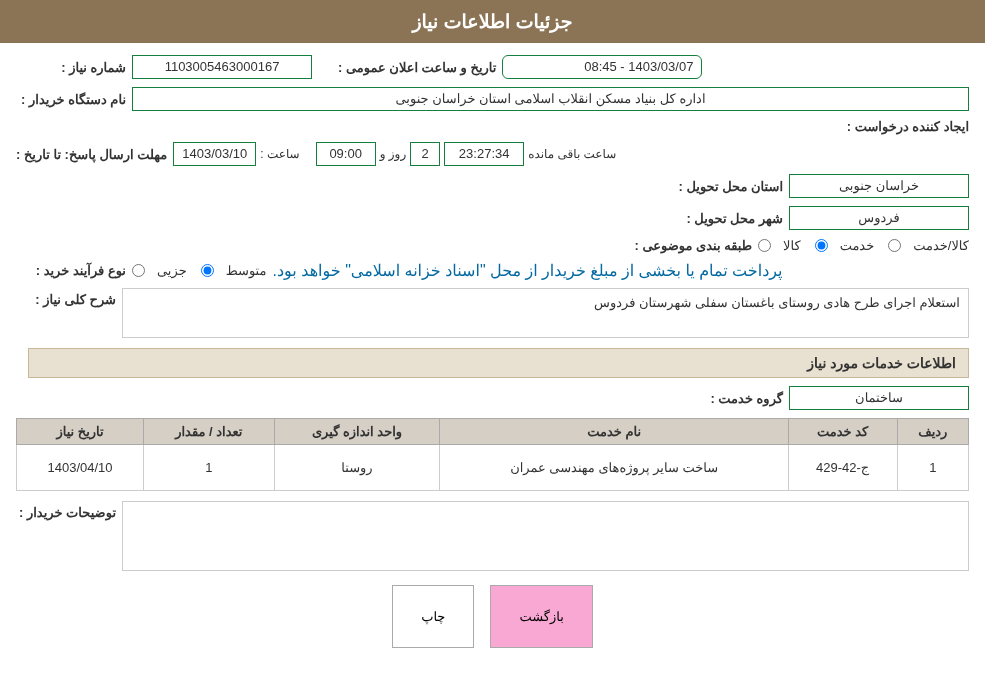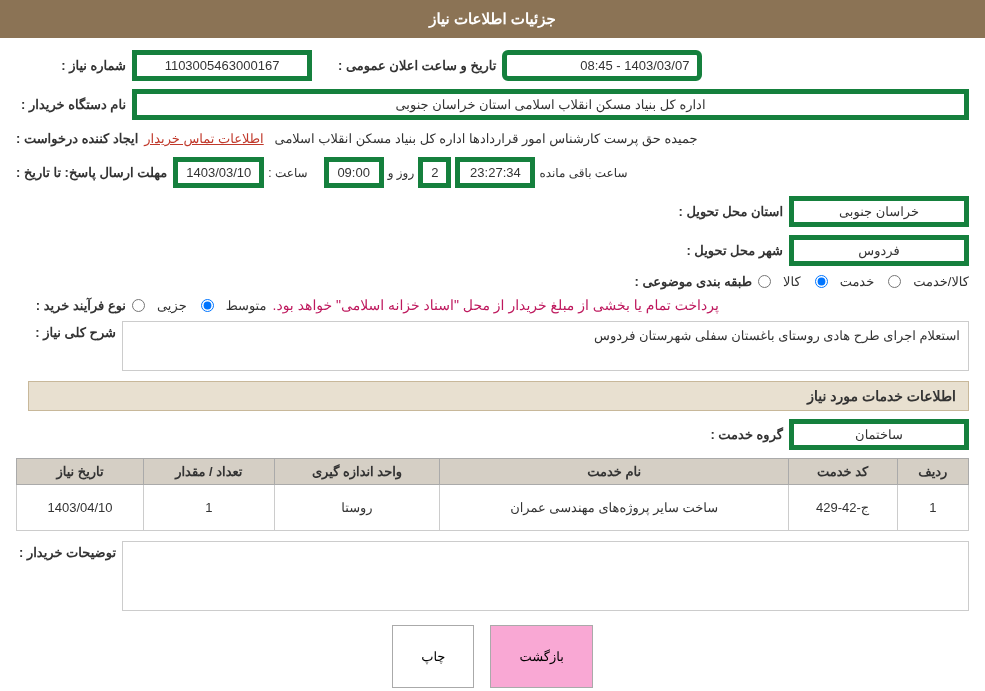--- a/index.html
+++ b/index.html
@@ -14,40 +14,40 @@
       max-width: 985px;
       margin: 0 auto;
       background: #fff;
       min-height: 691px;
     }
     .header-bar {
       background: #8B7355;
       color: #fff;
       text-align: center;
       padding: 10px 16px;
-      font-size: 15px;
+      font-size: 19px;
       font-weight: bold;
     }
     .content {
       padding: 12px 16px;
     }
     .row {
       display: flex;
       align-items: center;
       margin-bottom: 8px;
       gap: 6px;
     }
     .label {
       font-weight: bold;
       white-space: nowrap;
       min-width: 110px;
       text-align: right;
     }
     .value-box {
-      border: 5px solid #15803d;
+      border: 1px solid #15803d;
       background: #fff;
       padding: 3px 8px;
       min-height: 24px;
       min-width: 80px;
       display: inline-block;
     }
     .value-box-wide {
       flex: 1;
     }
     .section-title {
@@ -169,25 +169,20 @@
         <span class="label">شماره نیاز :</span>
       </div>
     </div>
 
     <div class="row">
       <span class="value-box value-box-wide" style="text-align:center;">اداره کل بنیاد مسکن انقلاب اسلامی استان خراسان جنوبی</span>
       <span class="label">نام دستگاه خریدار :</span>
     </div>
 
     <div class="row">
-      <span style="flex:1; text-align:left; padding: 3px 0;">
-        <span>جمیده حق پرست کارشناس امور قراردادها اداره کل بنیاد مسکن انقلاب اسلامی</span>
-        &nbsp;
-        <span class="link-style">اطلاعات تماس خریدار</span>
-      </span>
       <span class="label">ایجاد کننده درخواست :</span>
     </div>
 
     <div class="row" style="flex-wrap: wrap;">
       <div style="display:flex; align-items:center; gap:4px; flex:1; flex-wrap:wrap; flex-direction: row-reverse;">
         <span class="value-box" style="min-width:80px; text-align:center;">1403/03/10</span>
         <span class="small-label">ساعت :</span>
         <span class="value-box" style="min-width:60px; text-align:center;margin-left:12px;">09:00</span>
         <span class="small-label">روز و</span>
         <span class="value-box" style="min-width:30px; text-align:center;">2</span>
@@ -219,21 +214,21 @@
         </div>
         <div class="radio-item">
           <span>کالا/خدمت</span>
           <input type="radio" name="tabaqe" style="">
         </div>
       </div>
       <span class="label">طبقه بندی موضوعی :</span>
     </div>
 
     <div class="row" style="flex-wrap: wrap;">
-      <div style="flex:1; font-size:14px; color:#be185d; text-align: left;">پرداخت تمام یا بخشی از مبلغ خریدار از محل "اسناد خزانه اسلامی" خواهد بود.</div>
+      <div style="flex:1; font-size:16px; color:#0369a1; text-align: left;">پرداخت تمام یا بخشی از مبلغ خریدار از محل "اسناد خزانه اسلامی" خواهد بود.</div>
       <div class="radio-group">
         <div class="radio-item">
           <span>جزیی</span>
           <input type="radio" name="farayand" style="">
         </div>
         <div class="radio-item">
           <span>متوسط</span>
           <input type="radio" name="farayand" checked="" style="">
         </div>
       </div>

